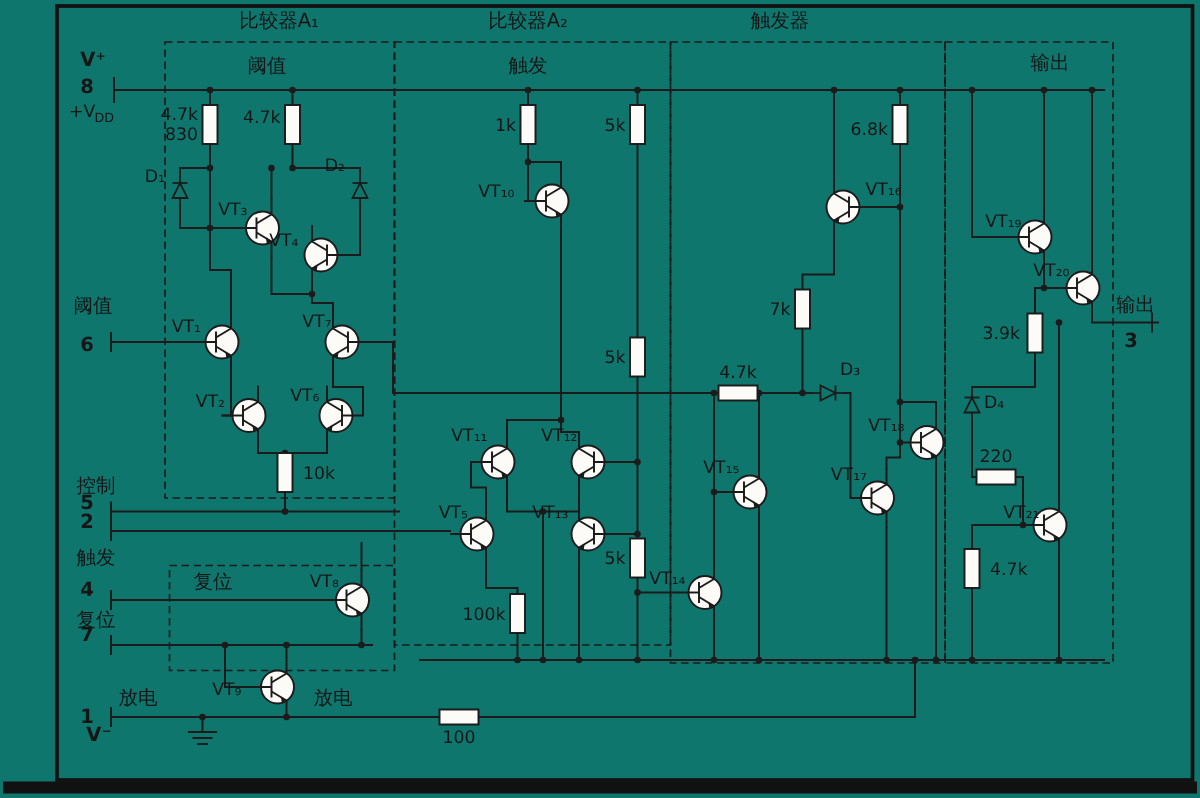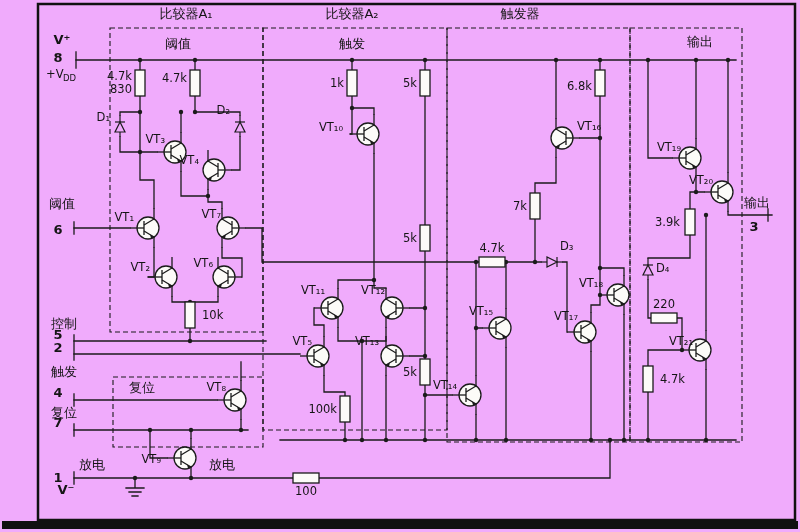--- a/index.html
+++ b/index.html
@@ -1,16 +1,16 @@
 <!DOCTYPE html>
 <html><head>
 <meta charset="utf-8">
 <style>
   html,body{margin:0;padding:0;background:#ffffff;}
-  .page{position:relative;width:800px;height:532px;background:#f0abfc;overflow:hidden;
+  .page{position:relative;width:800px;height:532px;background:#0f766e;overflow:hidden;
         font-family:"DejaVu Sans",sans-serif;}
   svg{position:absolute;left:0;top:0;}
   svg text{fill:#151515;font-family:"DejaVu Sans",sans-serif;}
   .hdr{font-size:13px;}
   .lbl{font-size:11.5px;}
   .pin{font-size:13px;font-weight:bold;}
   .tiny{font-size:8.5px;}
   .wire{stroke:#1b1b1b;stroke-width:1.3;fill:none;stroke-linecap:square;}
   .dash{stroke:#1b1b1b;stroke-width:1.1;fill:none;stroke-dasharray:5 3;}
   .frame{stroke:#111;fill:none;}

